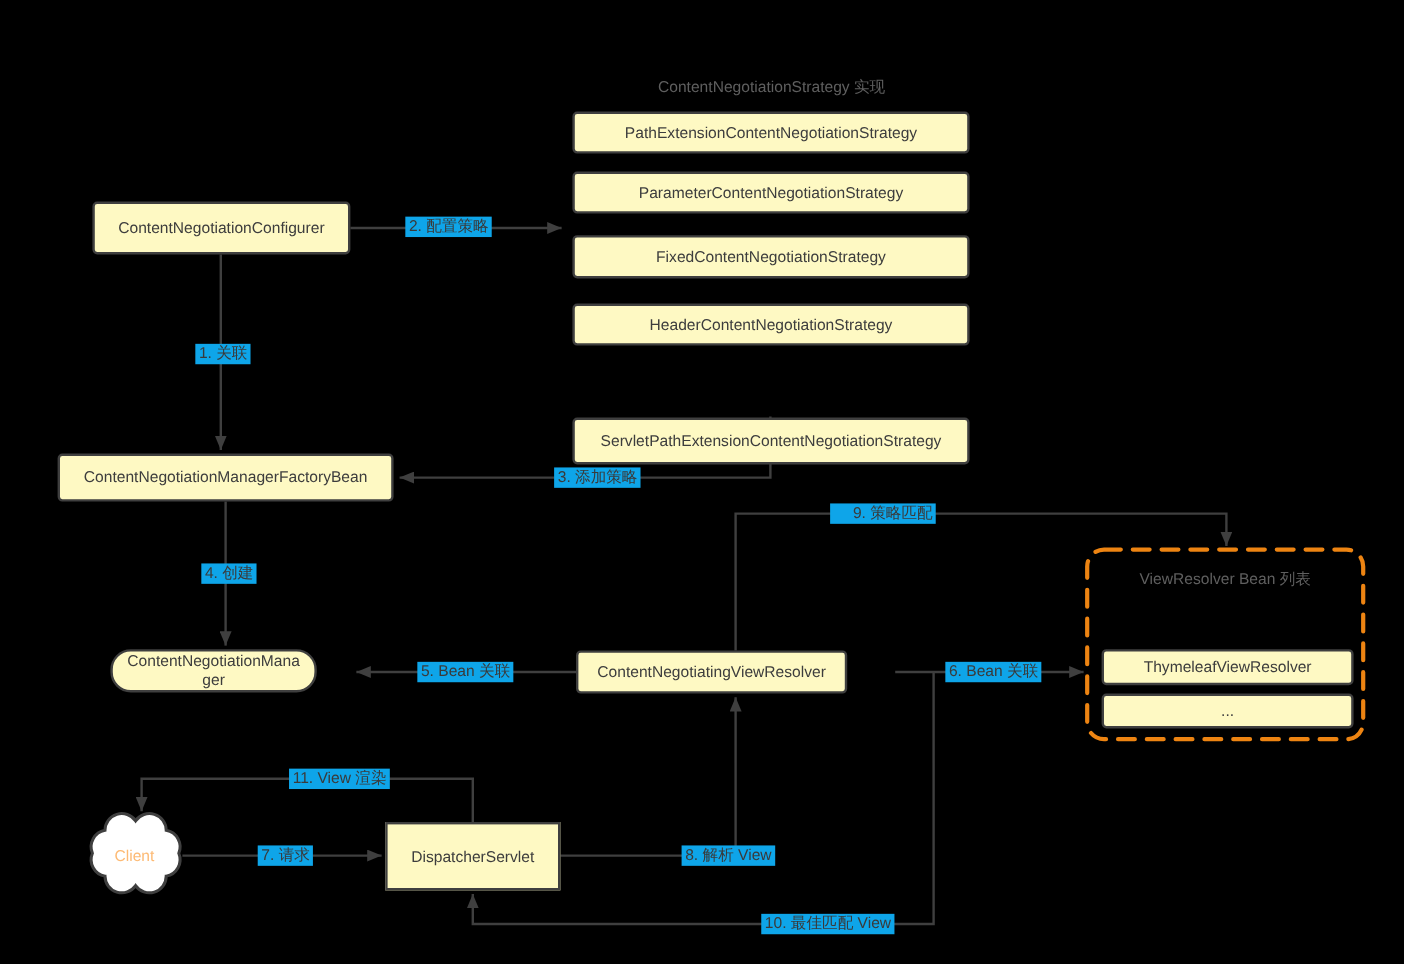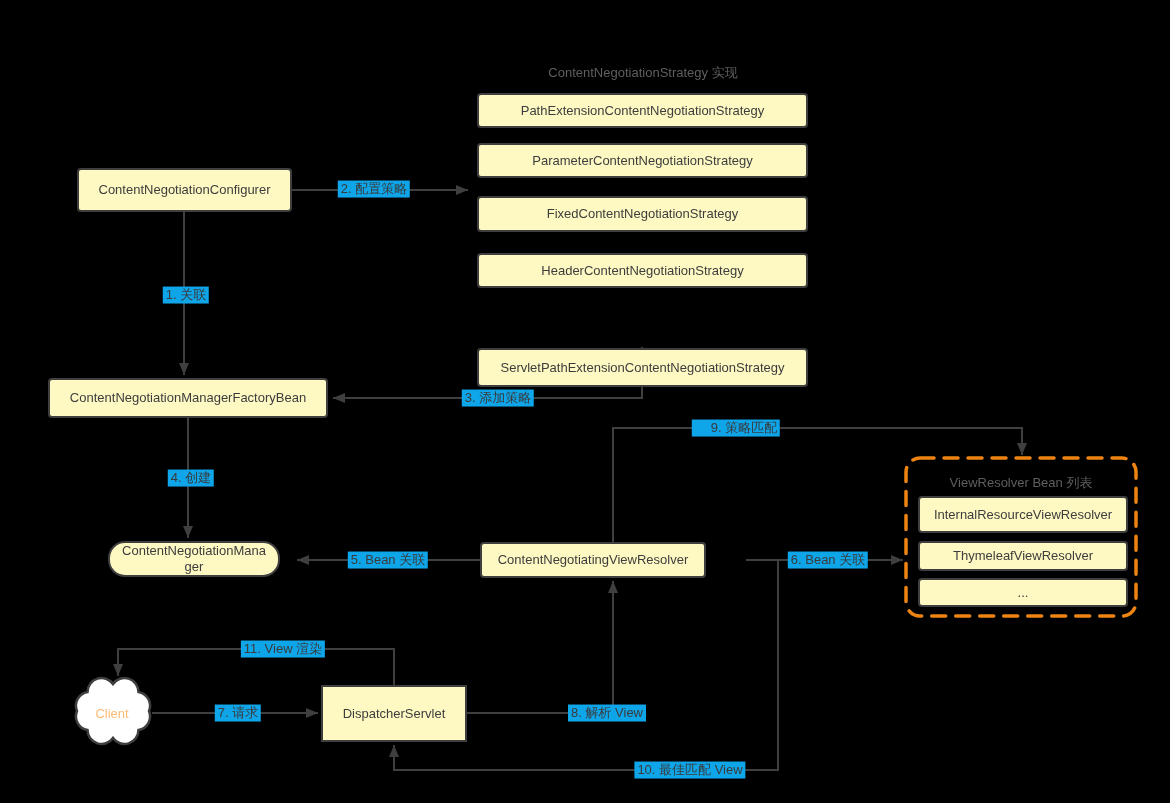--- a/index.html
+++ b/index.html
@@ -80,29 +80,28 @@
   <div class="group-title" style="left:477px; top:64px; width:332px;">ContentNegotiationStrategy 实现</div>
 
   <div class="node" style="left:477px; top:93px;  width:331px; height:35px; padding:0 6px;">PathExtensionContentNegotiationStrategy</div>
   <div class="node" style="left:477px; top:143px; width:331px; height:35px; padding:0 0;">ParameterContentNegotiationStrategy</div>
   <div class="node" style="left:477px; top:196px; width:331px; height:36px; padding:0 6px;">FixedContentNegotiationStrategy</div>
   <div class="node" style="left:477px; top:253px; width:331px; height:35px; padding:0 6px;">HeaderContentNegotiationStrategy</div>
   <div class="node" style="left:477px; top:308px; width:331px; height:39px; padding:0 6px;margin-top:40px;">ServletPathExtensionContentNegotiationStrategy</div>
 
   <div class="node" style="left:77px; top:168px; width:215px; height:44px; padding:0 8px;">ContentNegotiationConfigurer</div>
   <div class="node" style="left:48px; top:378px; width:280px; height:40px; padding:0 13px;">ContentNegotiationManagerFactoryBean</div>
-  <div class="node" style="left:108px; top:541px; width:172px; height:36px; padding:0 11px;border-radius:17px;">ContentNegotiationManager</div>
+  <div class="node" style="left:92px; top:541px; width:172px; height:36px; padding:0 11px;border-radius:17px;">ContentNegotiationManager</div>
 
   <div class="node" style="left:480px; top:542px; width:226px; height:36px; padding:0 10px;">ContentNegotiatingViewResolver</div>
   <div class="node sharp" style="left:321px; top:685px; width:146px; height:57px; padding:0 4px;">DispatcherServlet</div>
 
   <div class="plain-label" style="left:112px; top:713px;">Client</div>
 
   <div class="group-title" style="left:906px; top:474px; width:230px;">ViewResolver Bean 列表</div>
-  <div class="node" style="left:918px; top:496px; width:210px; height:37px; padding:0 7px;">InternalResourceViewResolver</div>
   <div class="node" style="left:918px; top:541px; width:210px; height:30px; padding:0 7px;">ThymeleafViewResolver</div>
   <div class="node" style="left:918px; top:578px; width:210px; height:29px; padding:0 7px;">...</div>
 
   <div class="edge-label" style="left:186px; top:295px;">1. 关联</div>
   <div class="edge-label" style="left:374px; top:189px;">2. 配置策略</div>
   <div class="edge-label" style="left:498px; top:398px;">3. 添加策略</div>
   <div class="edge-label" style="left:191px; top:478px;">4. 创建</div>
   <div class="edge-label" style="left:388px; top:560px;">5. Bean 关联</div>
   <div class="edge-label" style="left:828px; top:560px;">6. Bean 关联</div>
   <div class="edge-label" style="left:238px; top:713px;">7. 请求</div>

